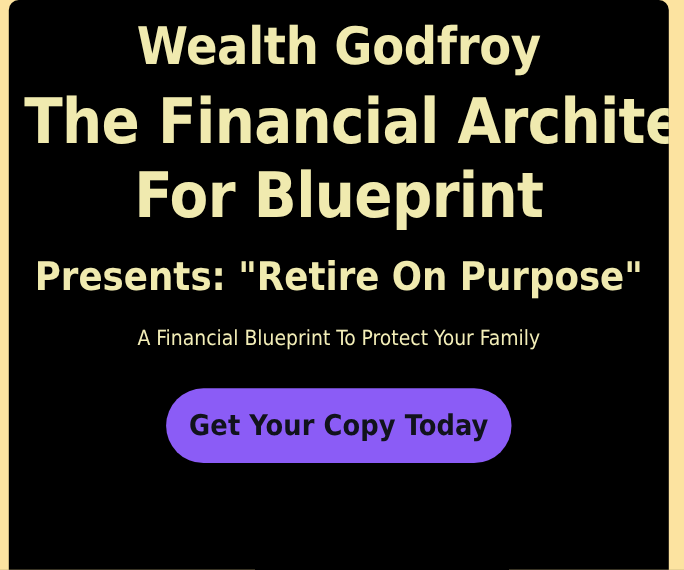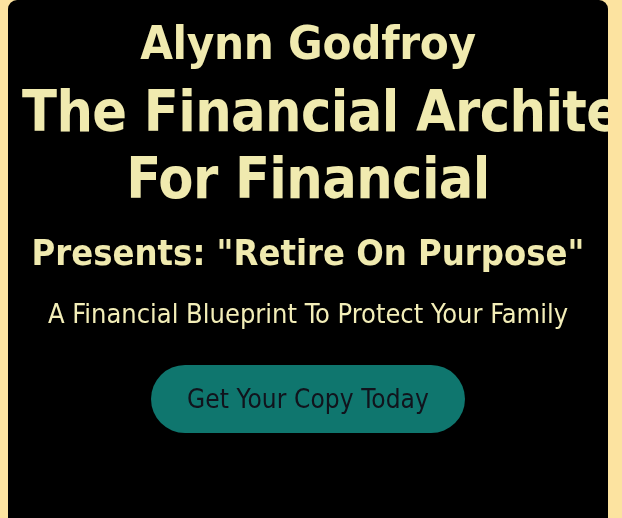--- a/index.html
+++ b/index.html
@@ -77,21 +77,21 @@
     line-height: 1.0;
     color: #f0eaaf;
     text-align: center;
     margin-top: 24px;
     white-space: nowrap;
   }
 
   .subcopy {
     font-family: "DejaVu Sans Condensed", "Liberation Sans Narrow", "Liberation Sans", sans-serif;
     font-weight: 400;
-    font-size: 27px;
+    font-size: 19px;
     line-height: 1.42;
     color: #f3eeb8;
     text-align: center;
     margin-top: 24px;
   }
 
   .subcopy .sc-line {
     display: block;
     white-space: nowrap;
   }
@@ -102,47 +102,47 @@
     justify-content: center;
     width: 100%;
   }
 
   .cta-button {
     display: inline-flex;
     align-items: center;
     justify-content: center;
     width: 314px;
     height: 68px;
-    background: #0f766e;
+    background: #8b5cf6;
     color: #11131c;
     border: none;
     border-radius: 40px;
     font-family: "DejaVu Sans Condensed", "Liberation Sans Narrow", "Liberation Sans", sans-serif;
-    font-weight: 400;
+    font-weight: 700;
     font-size: 26px;
     letter-spacing: 0.1px;
     cursor: pointer;
     padding: 0;
     white-space: nowrap;
   }
 </style>
 </head>
 <body>
 
 <div class="page">
 
   <div class="hero-card">
 
     <div class="headline-block">
 
-      <div class="headline-name">Alynn Godfroy</div>
+      <div class="headline-name">Wealth Godfroy</div>
 
       <div class="headline-main">
         <span class="hl-line">The Financial Architect</span>
-        <span class="hl-line">For Financial</span>
+        <span class="hl-line">For Blueprint</span>
       </div>
 
     </div>
 
     <div class="presents-line">Presents: "Retire On Purpose"</div>
 
     <div class="subcopy">
       <span class="sc-line">A Financial Blueprint To Protect Your Family</span>
     </div>
 

